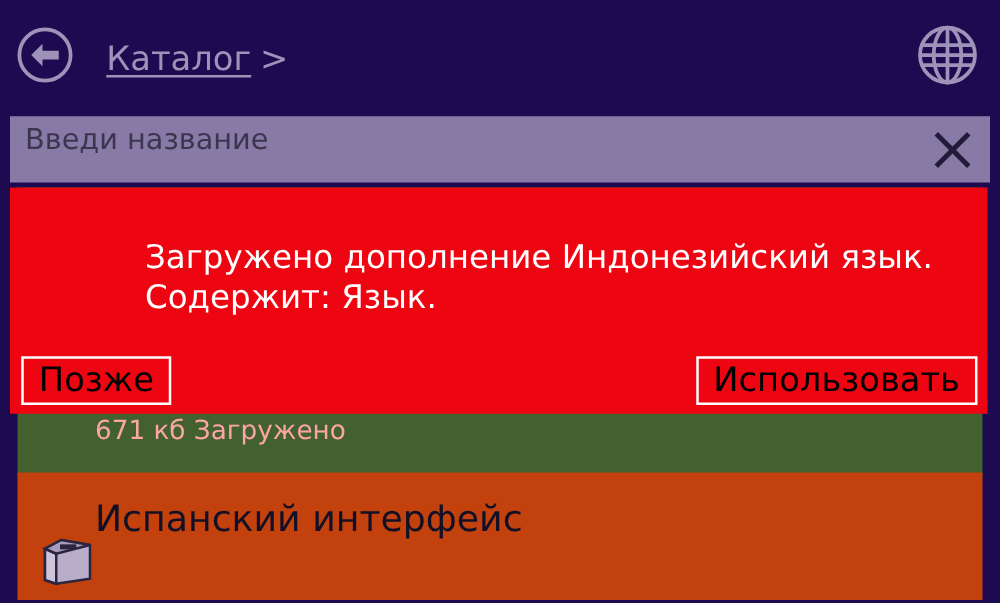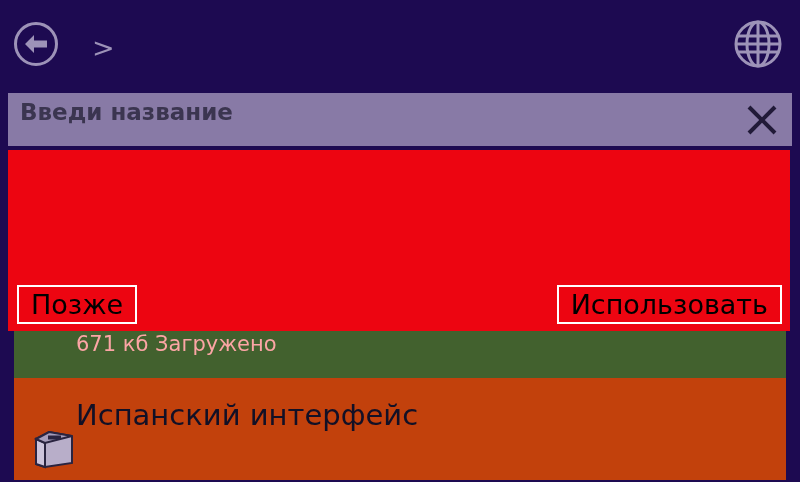--- a/index.html
+++ b/index.html
@@ -98,21 +98,20 @@
     height: 39px;
     line-height: 53px;
     font-size: 23px;
     color: #2c2640;
     background: transparent;
     border: none;
     outline: none;
     width: 690px;
     font-family: "DejaVu Sans", "Liberation Sans", sans-serif;
     padding: 0;
-    font-weight: bold;
   }
   .search-input::placeholder { color: #3b3550; opacity: 1; }
   .clear-icon {
     position: absolute;
     right: 12px;
     top: 9px;
     width: 36px;
     height: 36px;
     cursor: pointer;
   }
@@ -224,20 +223,21 @@
 
     <div class="back-button">
       <span>
         <svg width="26" height="22" viewBox="0 0 26 22">
           <path d="M11 2 L2 11 L11 20 L11 14.5 L24 14.5 L24 7.5 L11 7.5 Z" fill="#9d93b8"></path>
         </svg>
       </span>
     </div>
 
     <div class="breadcrumb">
+      <span class="crumb-link">Каталог</span>
       <span class="crumb-sep">&gt;</span>
     </div>
 
     <div class="globe-button">
       <span>
         <svg width="56" height="56" viewBox="0 0 56 56">
           <g fill="none" stroke="#9d93b8" stroke-width="3">
             <circle cx="28" cy="28" r="22"></circle>
             <ellipse cx="28" cy="28" rx="11" ry="22"></ellipse>
             <line x1="28" y1="6" x2="28" y2="50"></line>
@@ -278,17 +278,21 @@
           <polygon points="4,13 13,17 13,41 4,38" fill="#cdc4db" stroke="#2a2440" stroke-width="2"></polygon>
           <polygon points="17,6 40,10 13,17 4,13" fill="#a79dba" stroke="#2a2440" stroke-width="2"></polygon>
           <rect x="16" y="9.5" width="13" height="4" fill="#2a2440"></rect>
         </svg>
       </div>
       <div class="row-title">Испанский интерфейс</div>
     </div>
   </div>
 
   <div class="dialog">
+    <div class="dialog-message">
+      <span>Загружено дополнение Индонезийский язык.</span>
+      <span class="line2">Содержит: Язык.</span>
+    </div>
     <button class="dialog-btn btn-later">Позже</button>
     <button class="dialog-btn btn-use">Использовать</button>
   </div>
 
 </div>
 
 </body></html>

